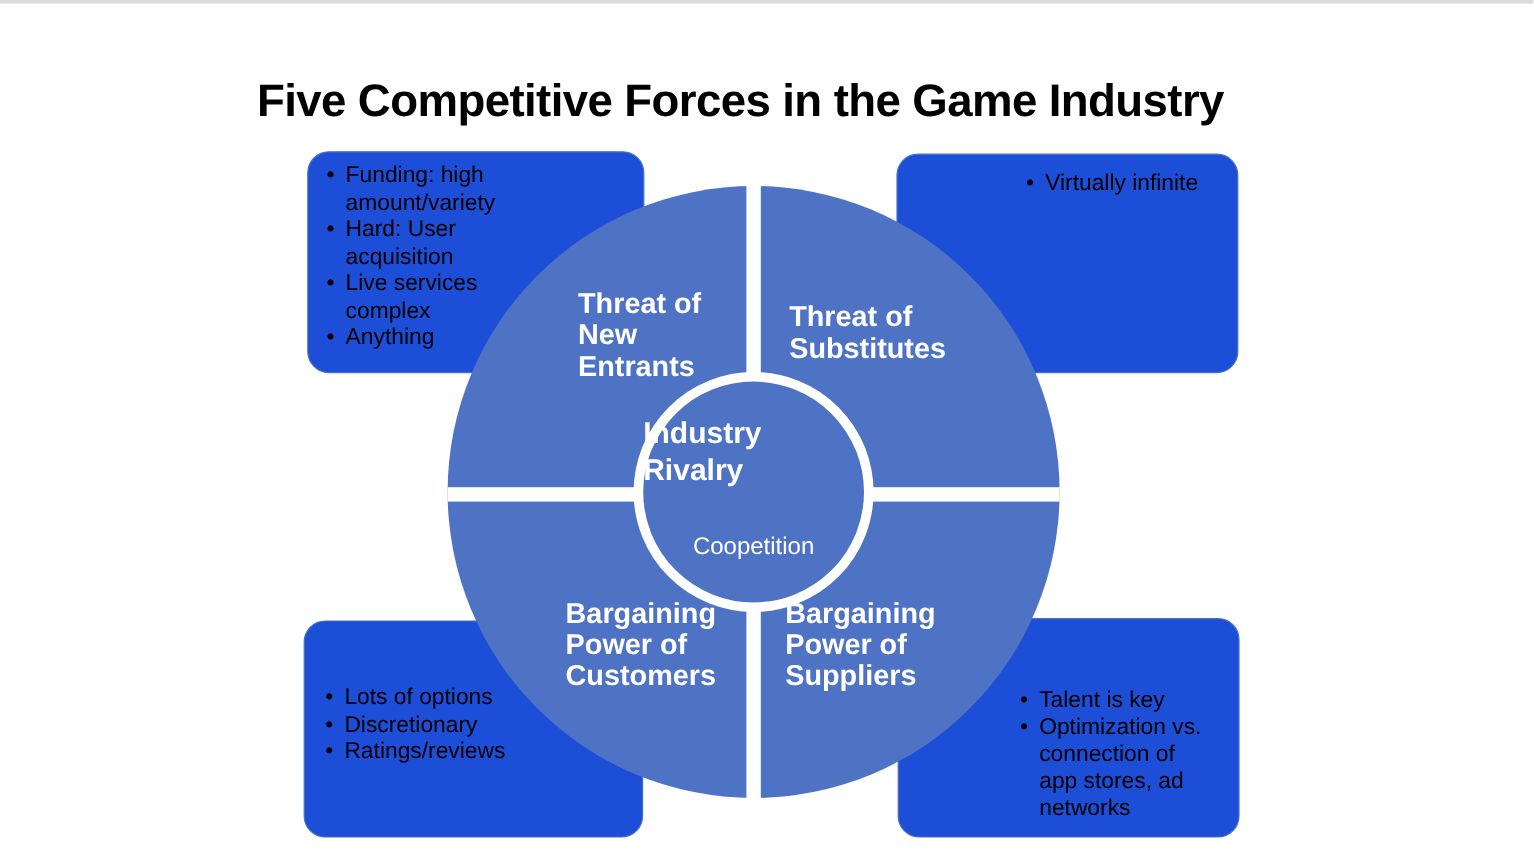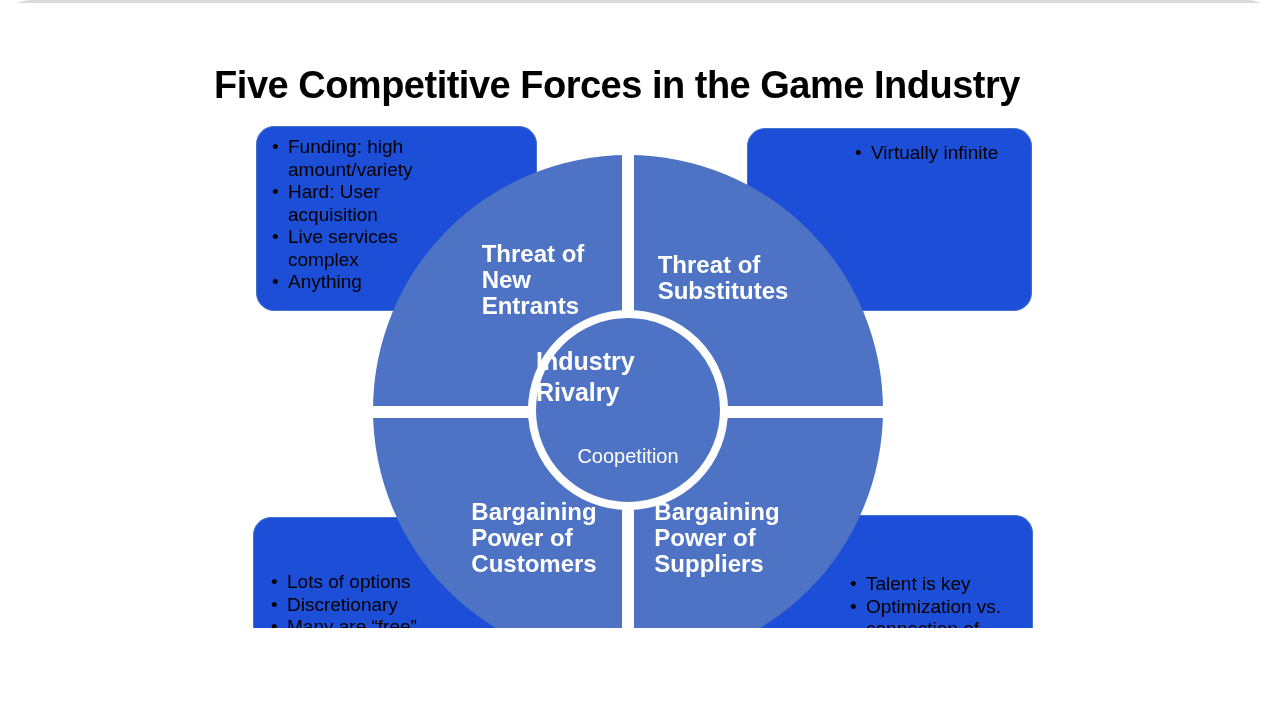--- a/index.html
+++ b/index.html
@@ -4,24 +4,23 @@
 <style>
   html, body {
     margin: 0;
     padding: 0;
     background: #ffffff;
     font-family: "Liberation Sans", sans-serif;
   }
   .stage {
     position: relative;
     width: 1278px;
-    height: 628px;
+    height: 720px;
     background: var(--background, #ffffff);
     overflow: hidden;
-    border-radius: 31px;
   }
   .top-strip {
     position: absolute;
     left: 0; top: 0;
     width: 1278px; height: 3px;
     background: var(--top-strip, #dadada);
   }
   .title {
     position: absolute;
     top: 62px;
@@ -164,21 +163,20 @@
   <div class="callout box-tr">
     <ul>
       <li><span>Virtually infinite</span></li>
     </ul>
   </div>
 
   <div class="callout box-bl">
     <ul>
       <li><span>Lots of options</span></li>
       <li><span>Discretionary</span></li>
-      <li><span>Many are “free”</span></li>
       <li><span>Ratings/reviews</span></li>
     </ul>
   </div>
 
   <div class="callout box-br">
     <ul>
       <li><span>Talent is key</span></li>
       <li><span>Optimization vs.
 connection of
 app stores, ad

